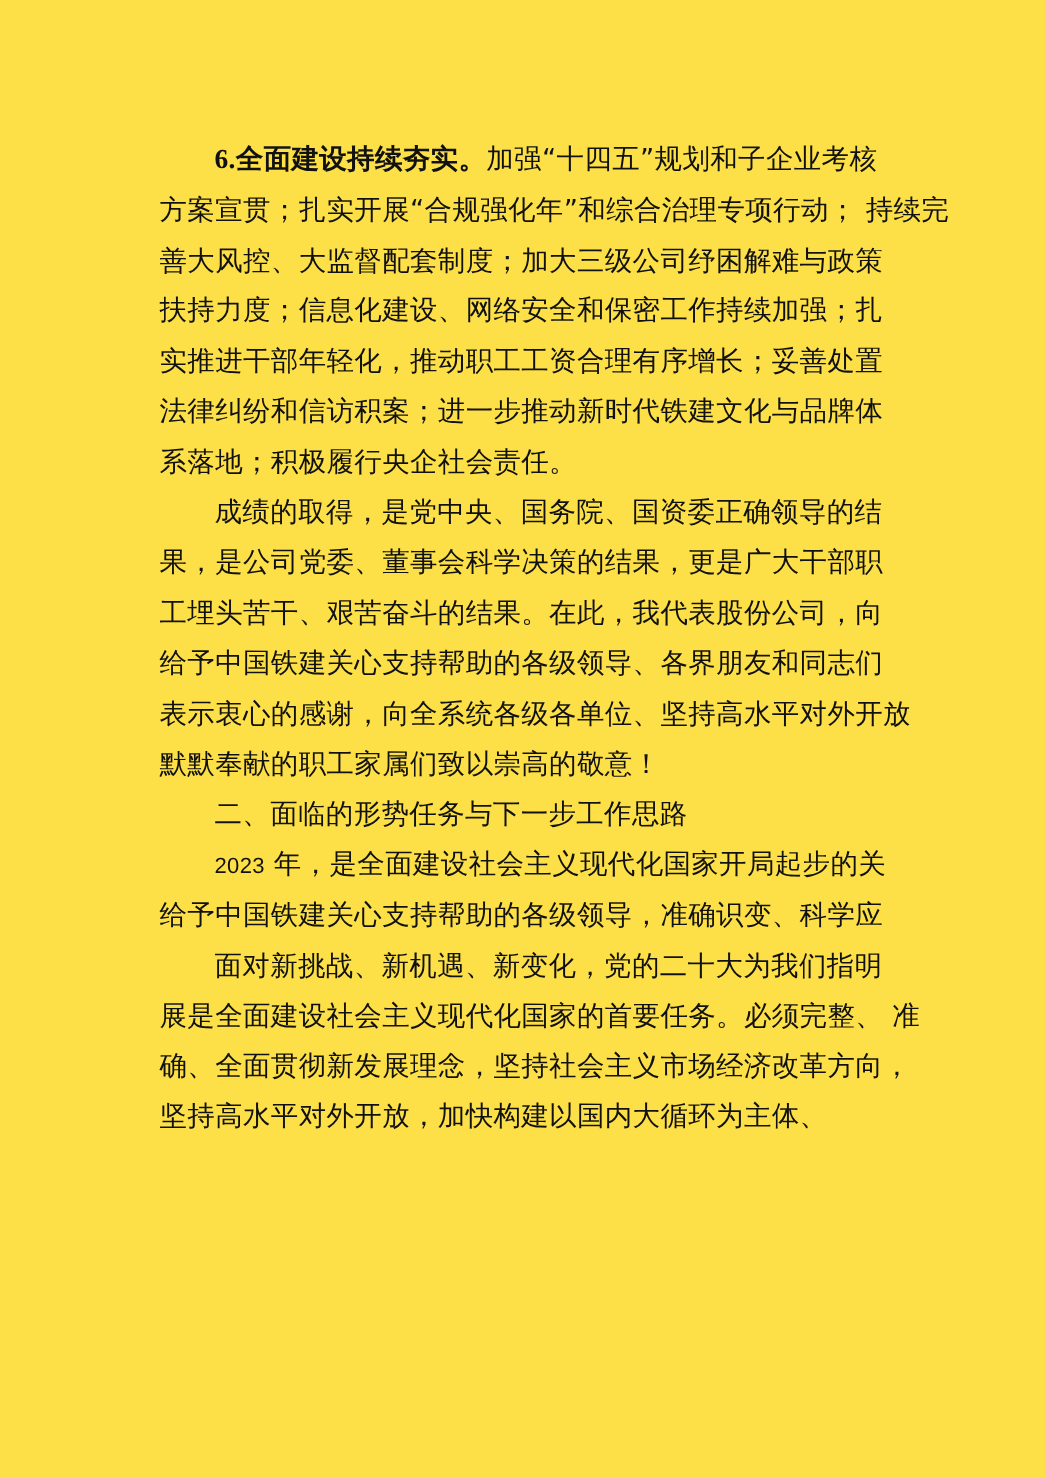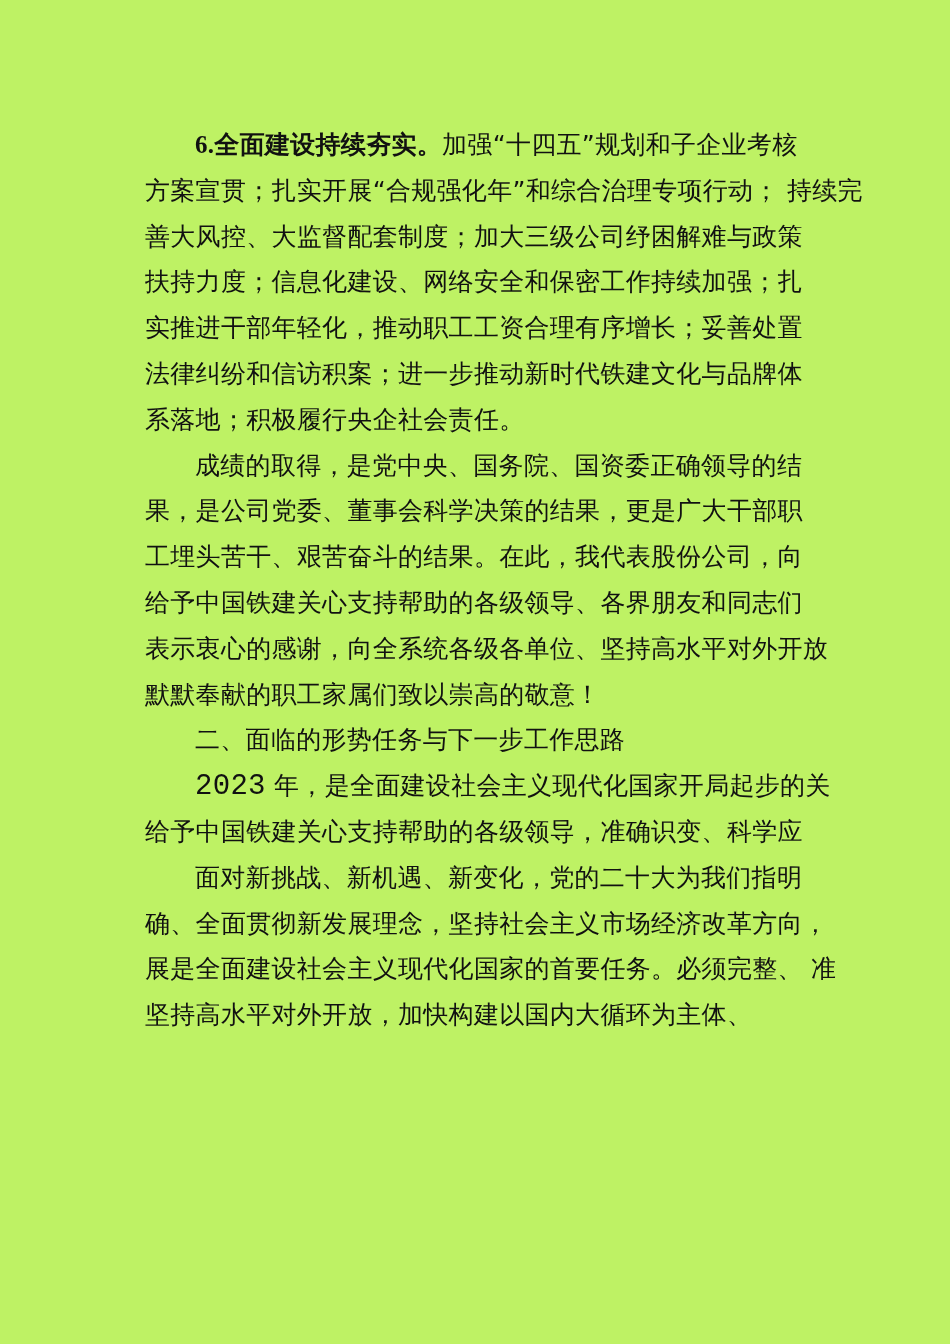--- a/index.html
+++ b/index.html
@@ -14,21 +14,21 @@
       overflow: hidden;
       font-family: "DejaVu Sans", "Liberation Sans", sans-serif;
       color: #111111;
     }
     .page {
       position: absolute;
       left: 0;
       top: 0;
       width: 950px;
       height: 1344px;
-      background: #bef264;
+      background: #fde047;
     }
     .content {
       position: absolute;
       left: 145px;
       top: 122px;
       width: 700px;
     }
     .line {
       height: 45.8px;
       line-height: 45.8px;
@@ -38,22 +38,22 @@
     }
     .indent {
       padding-left: 50px;
     }
     .num {
       font-family: "Liberation Serif", "DejaVu Serif", serif;
       font-weight: bold;
       font-size: 25px;
     }
     .num-plain {
-      font-family: Liberation Mono, monospace;
-      font-size: 29px;
+      font-family: Liberation Sans, sans-serif;
+      font-size: 20px;
     }
     .bold {
       font-weight: bold;
     }
   </style>
 </head>
 <body>
 
 <div class="page">
   <div class="content">
@@ -85,19 +85,19 @@
 
     <div>
       <div class="line indent">
         <span class="num-plain">2023</span><span> 年，是全面建设社会主义现代化国家开局起步的关</span>
       </div>
       <div class="line">给予中国铁建关心支持帮助的各级领导，准确识变、科学应</div>
     </div>
 
     <div>
       <div class="line indent">面对新挑战、新机遇、新变化，党的二十大为我们指明</div>
+      <div class="line">展是全面建设社会主义现代化国家的首要任务。必须完整、 准</div>
       <div class="line">确、全面贯彻新发展理念，坚持社会主义市场经济改革方向，</div>
-      <div class="line">展是全面建设社会主义现代化国家的首要任务。必须完整、 准</div>
       <div class="line">坚持高水平对外开放，加快构建以国内大循环为主体、</div>
     </div>
 
   </div>
 </div>
 
 </body></html>

